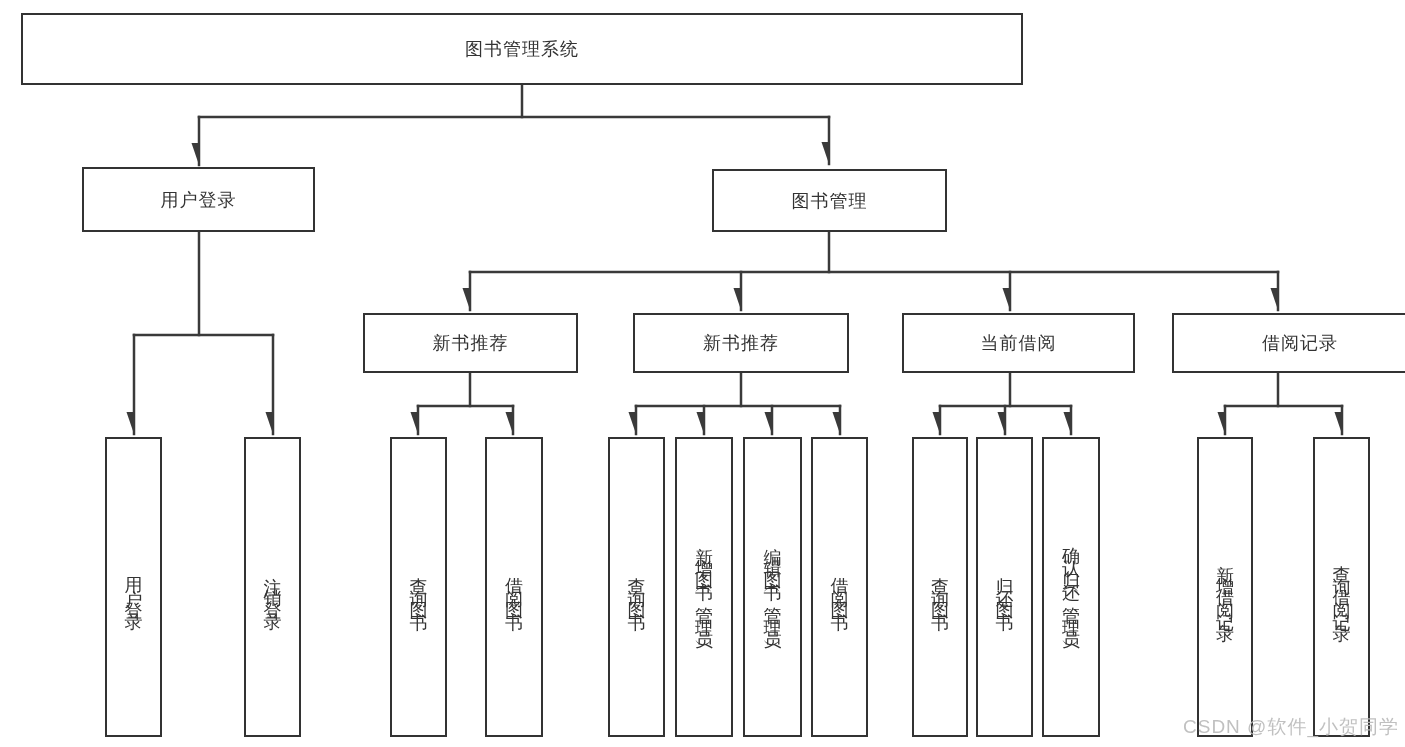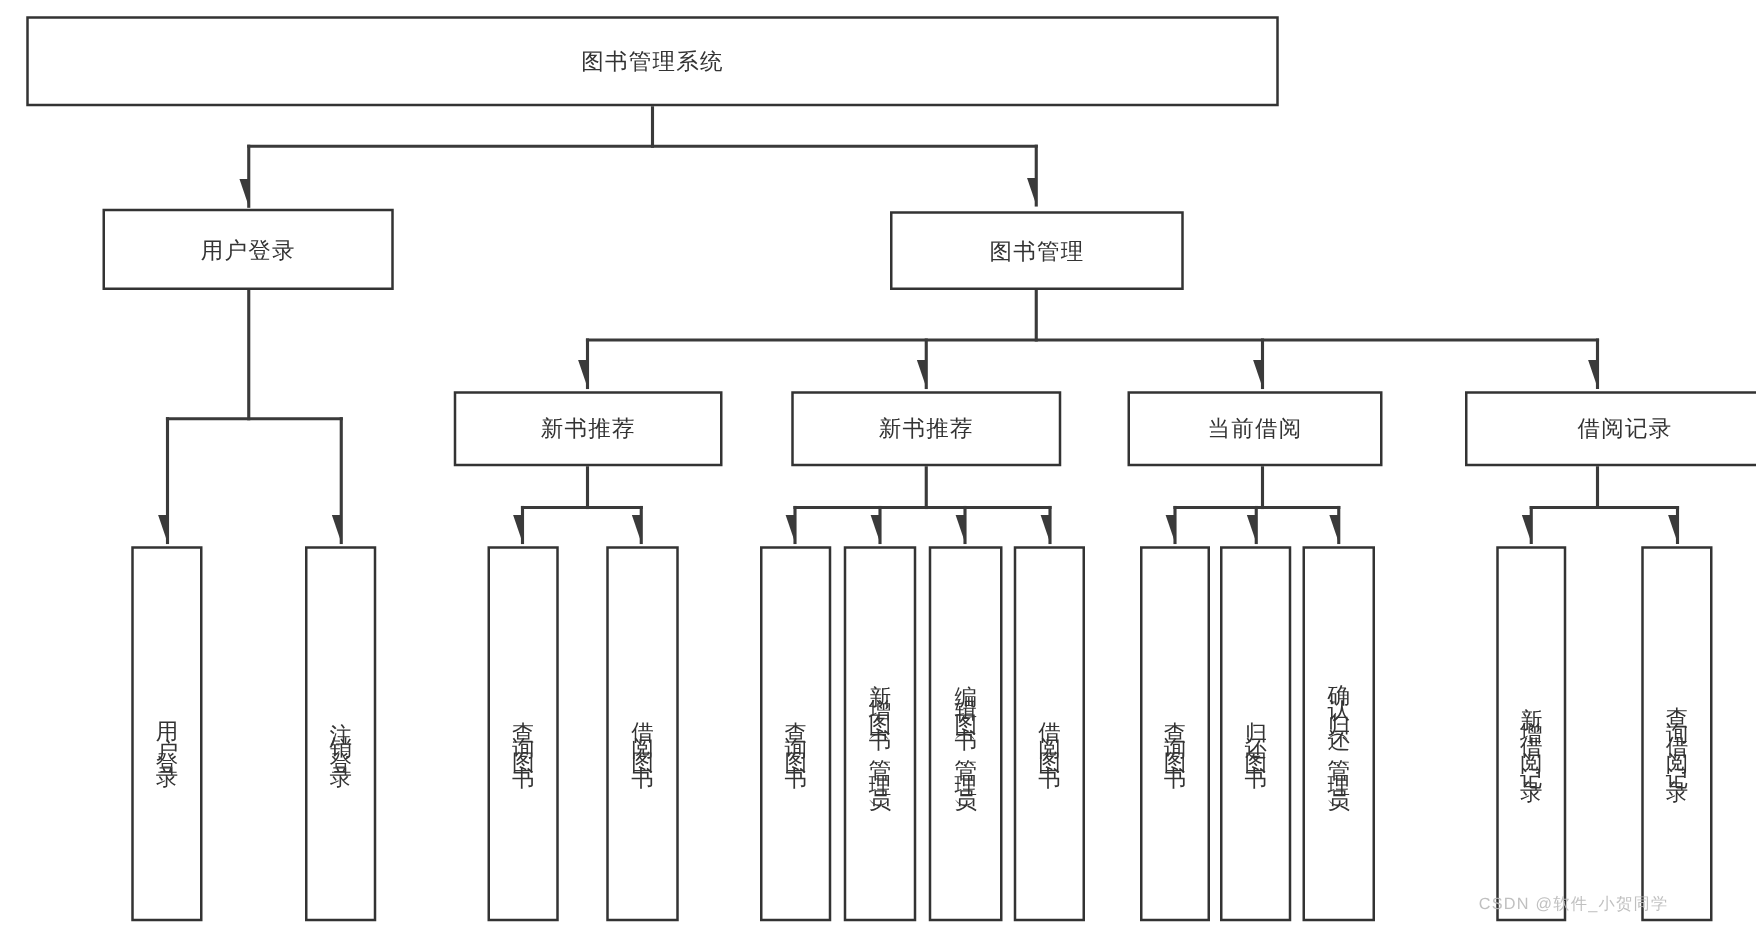--- a/index.html
+++ b/index.html
@@ -35,21 +35,21 @@
   .node.vertical span {
     writing-mode: vertical-rl;
     text-orientation: mixed;
     letter-spacing: 12px;
     font-size: 18px;
   }
   .watermark {
     position: absolute;
     left: 1183px;
     top: 714px;
-    font-size: 13px;
+    font-size: 19px;
     color: rgba(187, 187, 187, 0.92);
     letter-spacing: 1px;
     white-space: nowrap;
     z-index: 5;
   }
 </style>
 </head>
 <body>
 
 <div class="canvas">
@@ -114,21 +114,21 @@
   <div class="node" style="left:363px; top:313px; width:215px; height:60px;">
     <span>新书推荐</span>
   </div>
 
   <div class="node" style="left:712px; top:169px; width:235px; height:63px;">
     <span>图书管理</span>
   </div>
   <div class="node" style="left:633px; top:313px; width:216px; height:60px;">
     <span>新书推荐</span>
   </div>
-  <div class="node" style="left:902px; top:313px; width:204px; height:60px;">
+  <div class="node" style="left:902px; top:313px; width:233px; height:60px;">
     <span>当前借阅</span>
   </div>
   <div class="node" style="left:1172px; top:313px; width:256px; height:60px;">
     <span>借阅记录</span>
   </div>
 
   <div class="node vertical" style="left:105px; top:437px; width:57px; height:300px;">
     <span>用户登录</span>
   </div>
   <div class="node vertical" style="left:244px; top:437px; width:57px; height:300px;">

